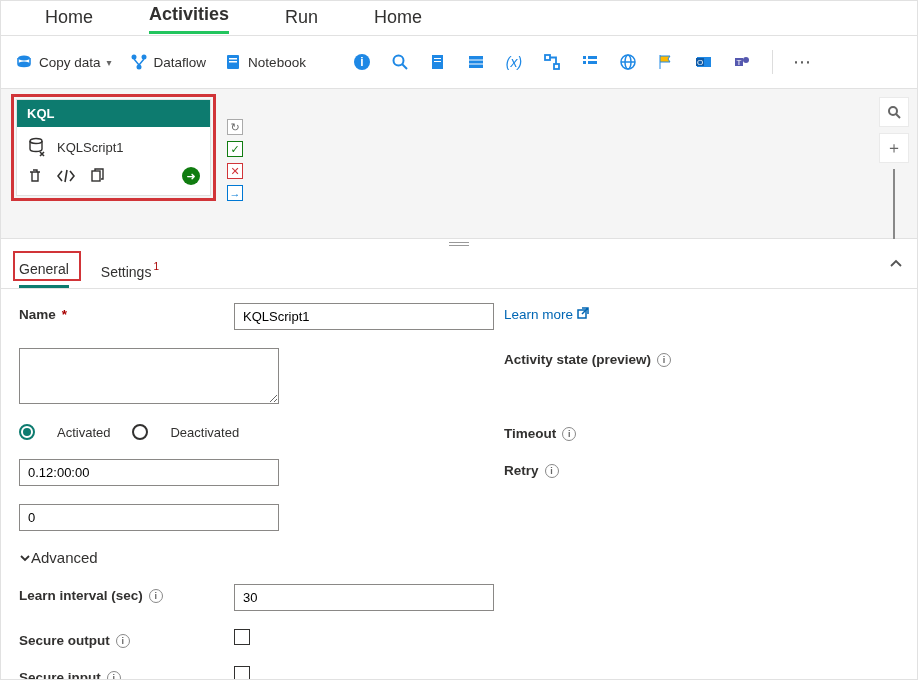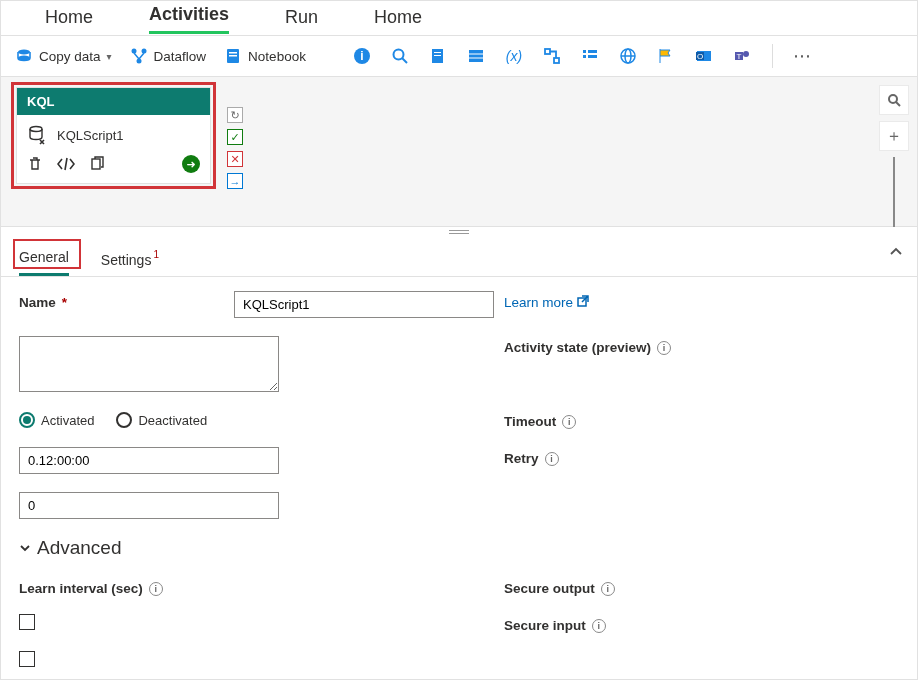--- a/index.html
+++ b/index.html
@@ -33,21 +33,21 @@
   .topnav-item.active {
     font-weight: 600;
     border-bottom: 3px solid #22c55e;
   }
   
   .toolbar {
     display: flex;
     align-items: center;
     gap: 18px;
     padding: 6px 14px;
-    height: 42px;
+    height: 54px;
     border: 1px solid #e1e1e1;
     border-left: none;
     border-right: none;
     background: #fff;
   }
   .tool-btn {
     display: flex;
     align-items: center;
     gap: 6px;
     cursor: pointer;
@@ -190,35 +190,35 @@
   input[type=text], textarea {
     width: 260px;
     border:1px solid #8a8886;
     padding:5px 8px;
     font-family:inherit;
     font-size:13px;
   }
   textarea { height:56px; resize:both; }
   .radio-row { display:flex; gap:22px; align-items:center; padding-top:2px;}
   .radio {
-    display:flex; align-items:center; gap:6px; cursor:pointer;
+    display:flex; align-items:center; gap:22px; cursor:pointer;
   }
   .radio-outer {
     width:16px;height:16px;border:2px solid #323130;border-radius:50%;
     display:flex;align-items:center;justify-content:center;
   }
   .radio.sel .radio-outer { border-color:#0d7b6f; }
   .radio-inner { width:8px;height:8px;border-radius:50%;background:#0d7b6f; }
   .chk {
     width:16px;height:16px;border:1px solid #323130;cursor:pointer;background:#fff;
   }
   .link { color:#0066b4; cursor:pointer; display:inline-flex; gap:4px; align-items:flex-start; font-size:13.5px; padding-top:4px;}
   .adv-toggle {
-    display:flex; gap:6px; align-items:center; cursor:pointer;
-    font-size:19px;
+    display:flex; gap:0; align-items:center; cursor:pointer;
+    font-size:15px;
   }
   .full-row { grid-column: 1 / -1; }
 </style>
 </head>
 <body>
 
 <div class="topnav">
   <div class="topnav-item">Home</div>
   <div class="topnav-item active">Activities</div>
   <div class="topnav-item">Run</div>
@@ -446,20 +446,21 @@
     <svg width="12" height="12" fill="none" stroke="#323130" stroke-width="1.8">
         <path d="M2 4 l4 4 l4 -4"></path>
       </svg>
     <span>Advanced</span>
   </div>
 
   <div class="label">
     <span>Learn interval (sec)</span>
     <span class="info">i</span>
   </div>
+  <input type="text" value="30" style="">
   <div></div>
 
   <div class="label">
     <span>Secure output</span>
     <span class="info">i</span>
   </div>
   <div>
       <div class="chk"></div>
     </div>
   <div></div>

